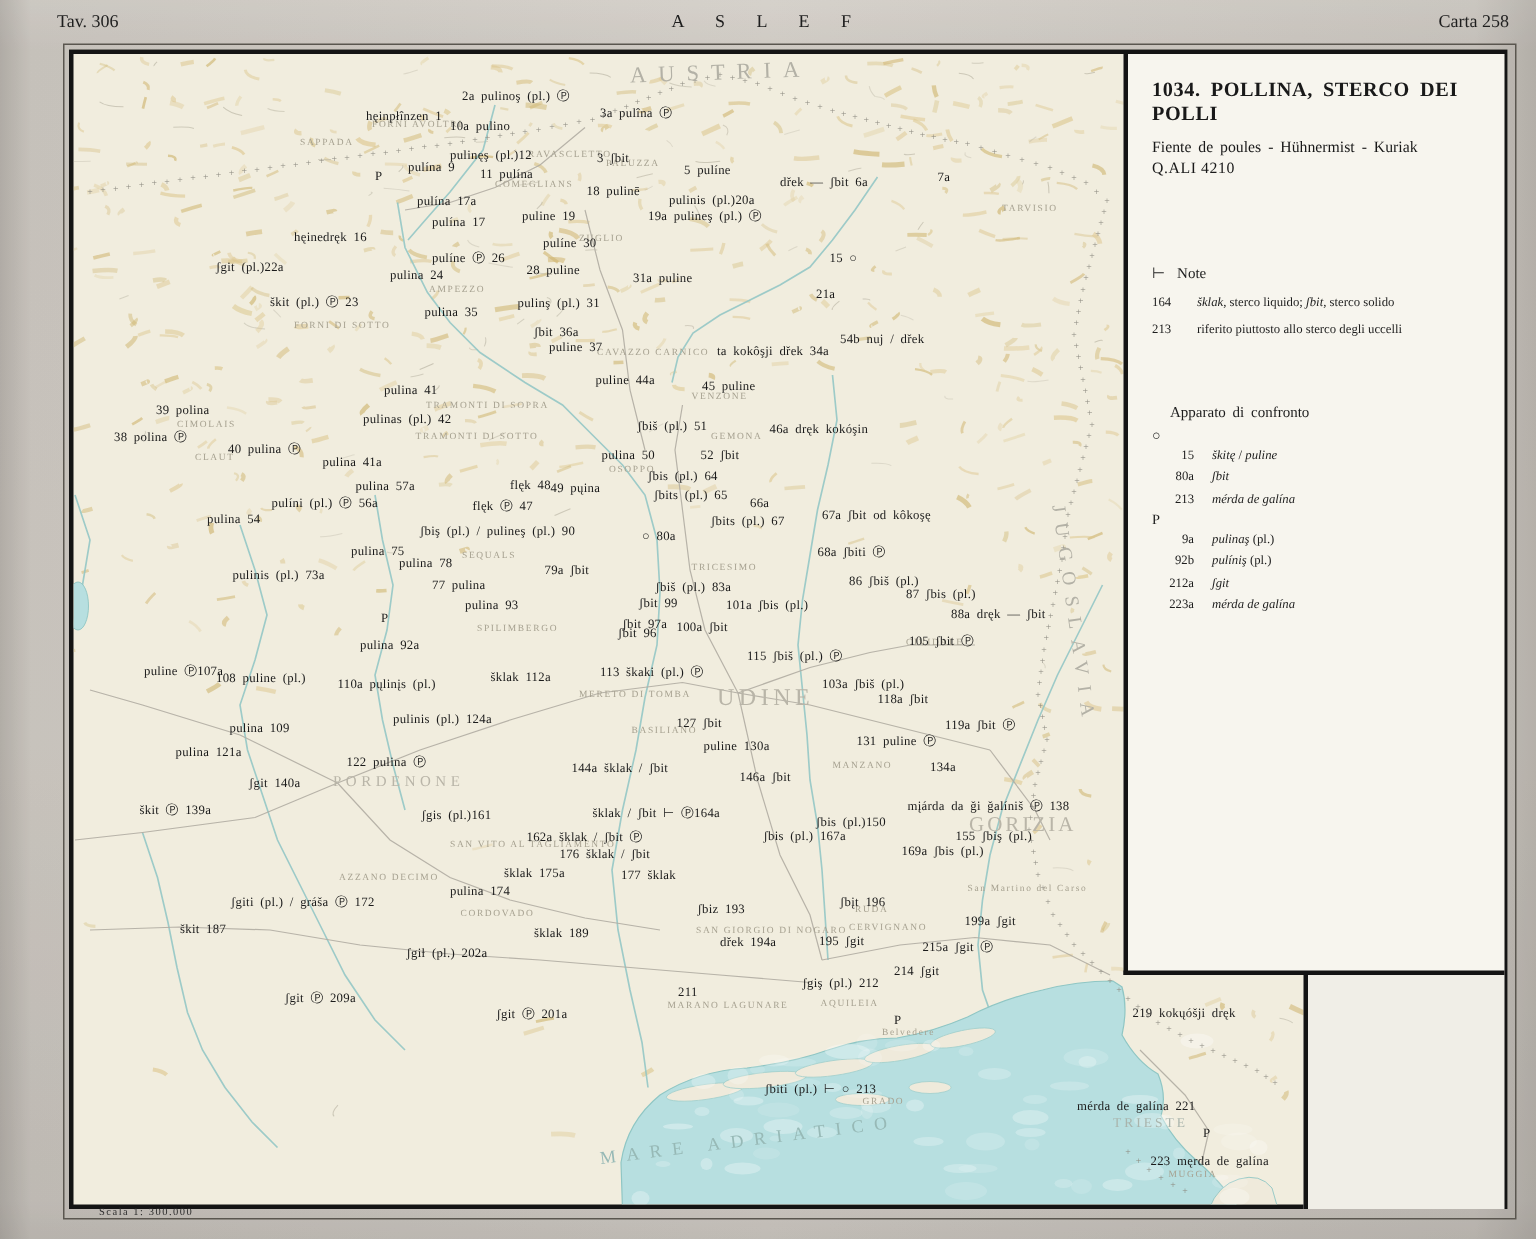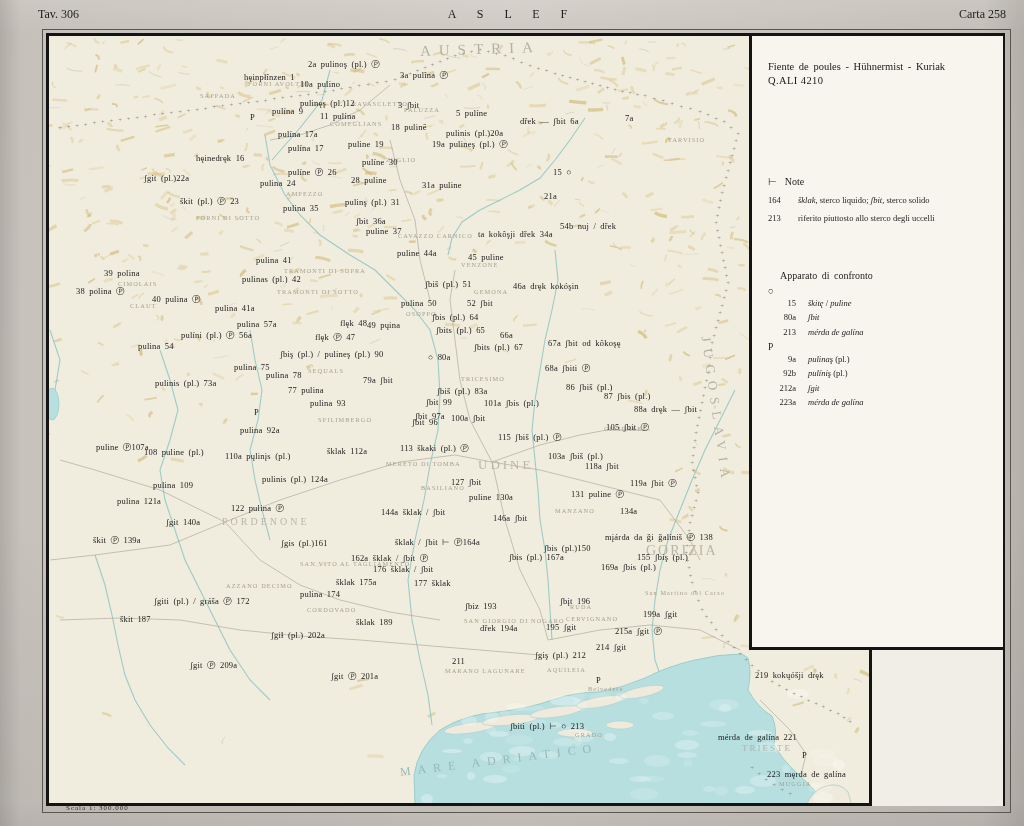--- a/index.html
+++ b/index.html
@@ -852,21 +852,21 @@
       <text x="752.0" y="770.0" font-size="6.5" fill="#8e8b81" text-anchor="middle">+</text>
       <text x="759.0" y="776.0" font-size="6.5" fill="#8e8b81" text-anchor="middle">+</text>
       <text x="766.0" y="782.0" font-size="6.5" fill="#8e8b81" text-anchor="middle">+</text>
       <text x="774.0" y="787.0" font-size="6.5" fill="#8e8b81" text-anchor="middle">+</text>
       <text x="782.0" y="792.0" font-size="6.5" fill="#8e8b81" text-anchor="middle">+</text>
       <text x="790.0" y="796.0" font-size="6.5" fill="#8e8b81" text-anchor="middle">+</text>
     </svg>
     <div class="rgn" style="left: 371px; top: 8px; font-size: 15px; letter-spacing: 8px; color: rgb(179, 177, 166); transform: rotate(-2deg);">AUSTRIA</div>
     <div class="rgn" style="left: 657px; top: 294px; font-size: 13px; letter-spacing: 7px; color: rgb(179, 177, 166); transform: rotate(82deg);">JUGOSLAVIA</div>
     <div class="rgn" style="left: 173px; top: 481px; font-size: 10px; letter-spacing: 3px; color: rgb(185, 181, 168); transform: rotate(0deg);">PORDENONE</div>
-    <div class="rgn" style="left: 429px; top: 422px; font-size: 13px; letter-spacing: 3px; color: rgb(185, 181, 168); transform: rotate(0deg);">UDINE</div>
+    <div class="rgn" style="left: 429px; top: 422px; font-size: 16px; letter-spacing: 3px; color: rgb(185, 181, 168); transform: rotate(0deg);">UDINE</div>
     <div class="rgn" style="left: 597px; top: 508px; font-size: 14px; letter-spacing: 2px; color: rgb(185, 181, 168); transform: rotate(0deg);">GORIZIA</div>
     <div class="rgn" style="left: 693px; top: 708px; font-size: 9px; letter-spacing: 2px; color: rgb(169, 180, 172); transform: rotate(0deg);">TRIESTE</div>
     <div class="rgn" style="left: 351px; top: 730px; font-size: 12px; letter-spacing: 7px; color: rgb(151, 185, 182); transform: rotate(-7deg);">MARE ADRIATICO</div>
     <div class="plc" style="left: 199px; top: 48px;">FORNI AVOLTRI</div>
     <div class="plc" style="left: 151px; top: 60px;">SAPPADA</div>
     <div class="plc" style="left: 303px; top: 68px;">RAVASCLETTO</div>
     <div class="plc" style="left: 281px; top: 88px;">COMEGLIANS</div>
     <div class="plc" style="left: 355px; top: 74px;">PALUZZA</div>
     <div class="plc" style="left: 619px; top: 104px;">TARVISIO</div>
     <div class="plc" style="left: 337px; top: 124px;">ZUGLIO</div>
@@ -1028,20 +1028,21 @@
     <div class="pt" style="left: 547px; top: 644px;">P</div>
     <div class="pt" style="left: 461px; top: 690px;">ʃbiti (pl.) ⊢ ○ 213</div>
     <div class="pt" style="left: 706px; top: 639px;">219 kokųóšji dręk</div>
     <div class="pt" style="left: 669px; top: 701px;">mérda de galína 221</div>
     <div class="pt" style="left: 753px; top: 719px;">P</div>
     <div class="pt" style="left: 718px; top: 738px;">223 męrda de galína</div>
   </div>
 
 <div class="panel">
   <div class="p-head">
+    <div class="p-title">1034. POLLINA, STERCO DEI POLLI</div>
     <div class="p-sub">Fiente de poules - Hühnermist - Kuriak</div>
     <div class="p-ref">Q.ALI 4210</div>
   </div>
   <div class="note">
     <div class="note-hdr">
       <span class="sym">⊢</span><span>Note</span>
     </div>
     <div>
         <div class="nrow">
           <div class="n-num">164</div>

